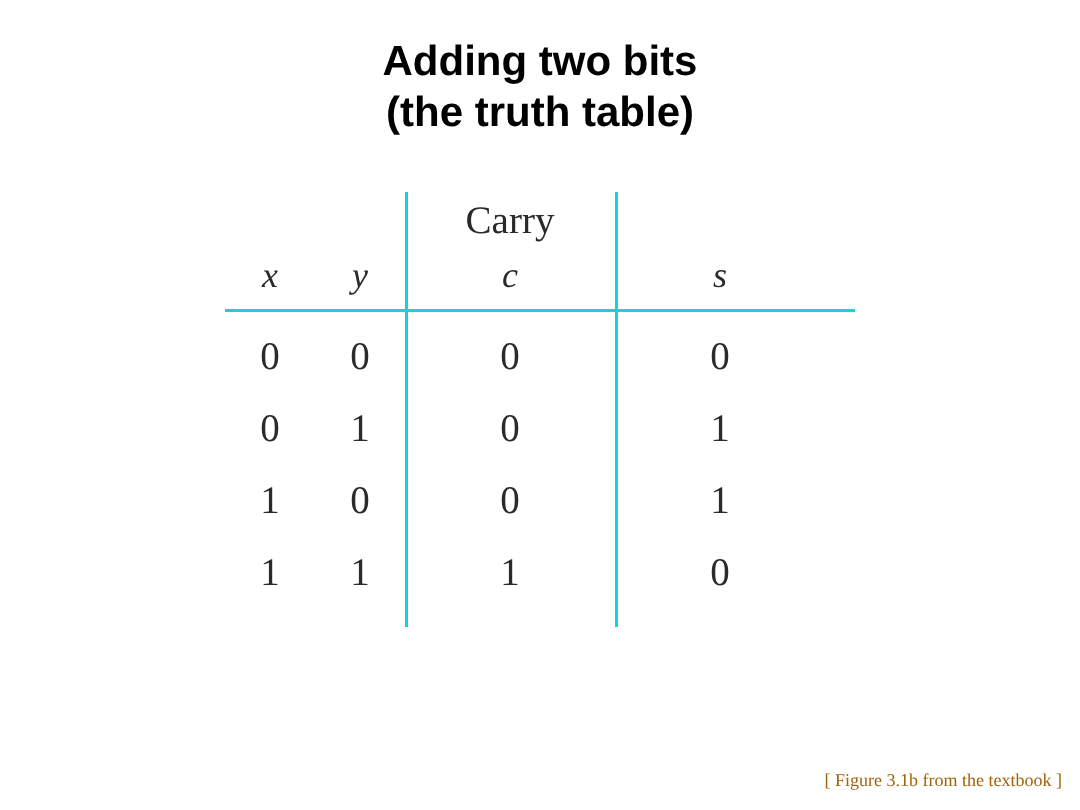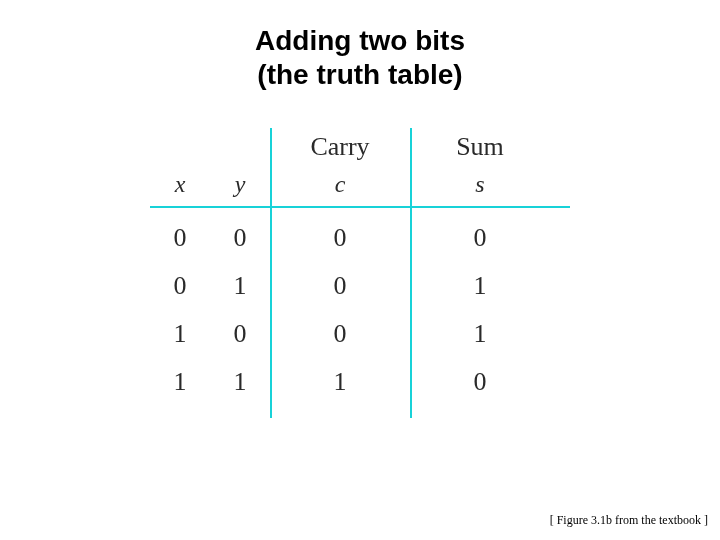--- a/index.html
+++ b/index.html
@@ -78,40 +78,39 @@
     position: relative;
     height: 290px;
   }
 
   .caption {
     position: absolute;
     right: 12px;
     bottom: 12px;
     font-size: 12px;
     font-family: "Times New Roman", Times, serif;
-    color: #000000;
+    color: #a16207;
   }
 </style>
 </head>
 <body>
 
 <div class="title">Adding two bits
 (the truth table)</div>
 
 <div class="tablewrap">
   <div class="stage">
     <div class="hr-rule"></div>
     <div class="vr vr1"></div>
     <div class="vr vr2"></div>
 
     <div class="row header-labels">
       <div class="cell col-x"></div>
       <div class="cell col-y"></div>
       <div class="cell col-c">Carry</div>
-      <div class="cell col-s">Sum</div>
     </div>
 
     <div class="row header-vars">
       <div class="cell col-x">x</div>
       <div class="cell col-y">y</div>
       <div class="cell col-c">c</div>
       <div class="cell col-s">s</div>
     </div>
 
     <div style="height:12px"></div>

